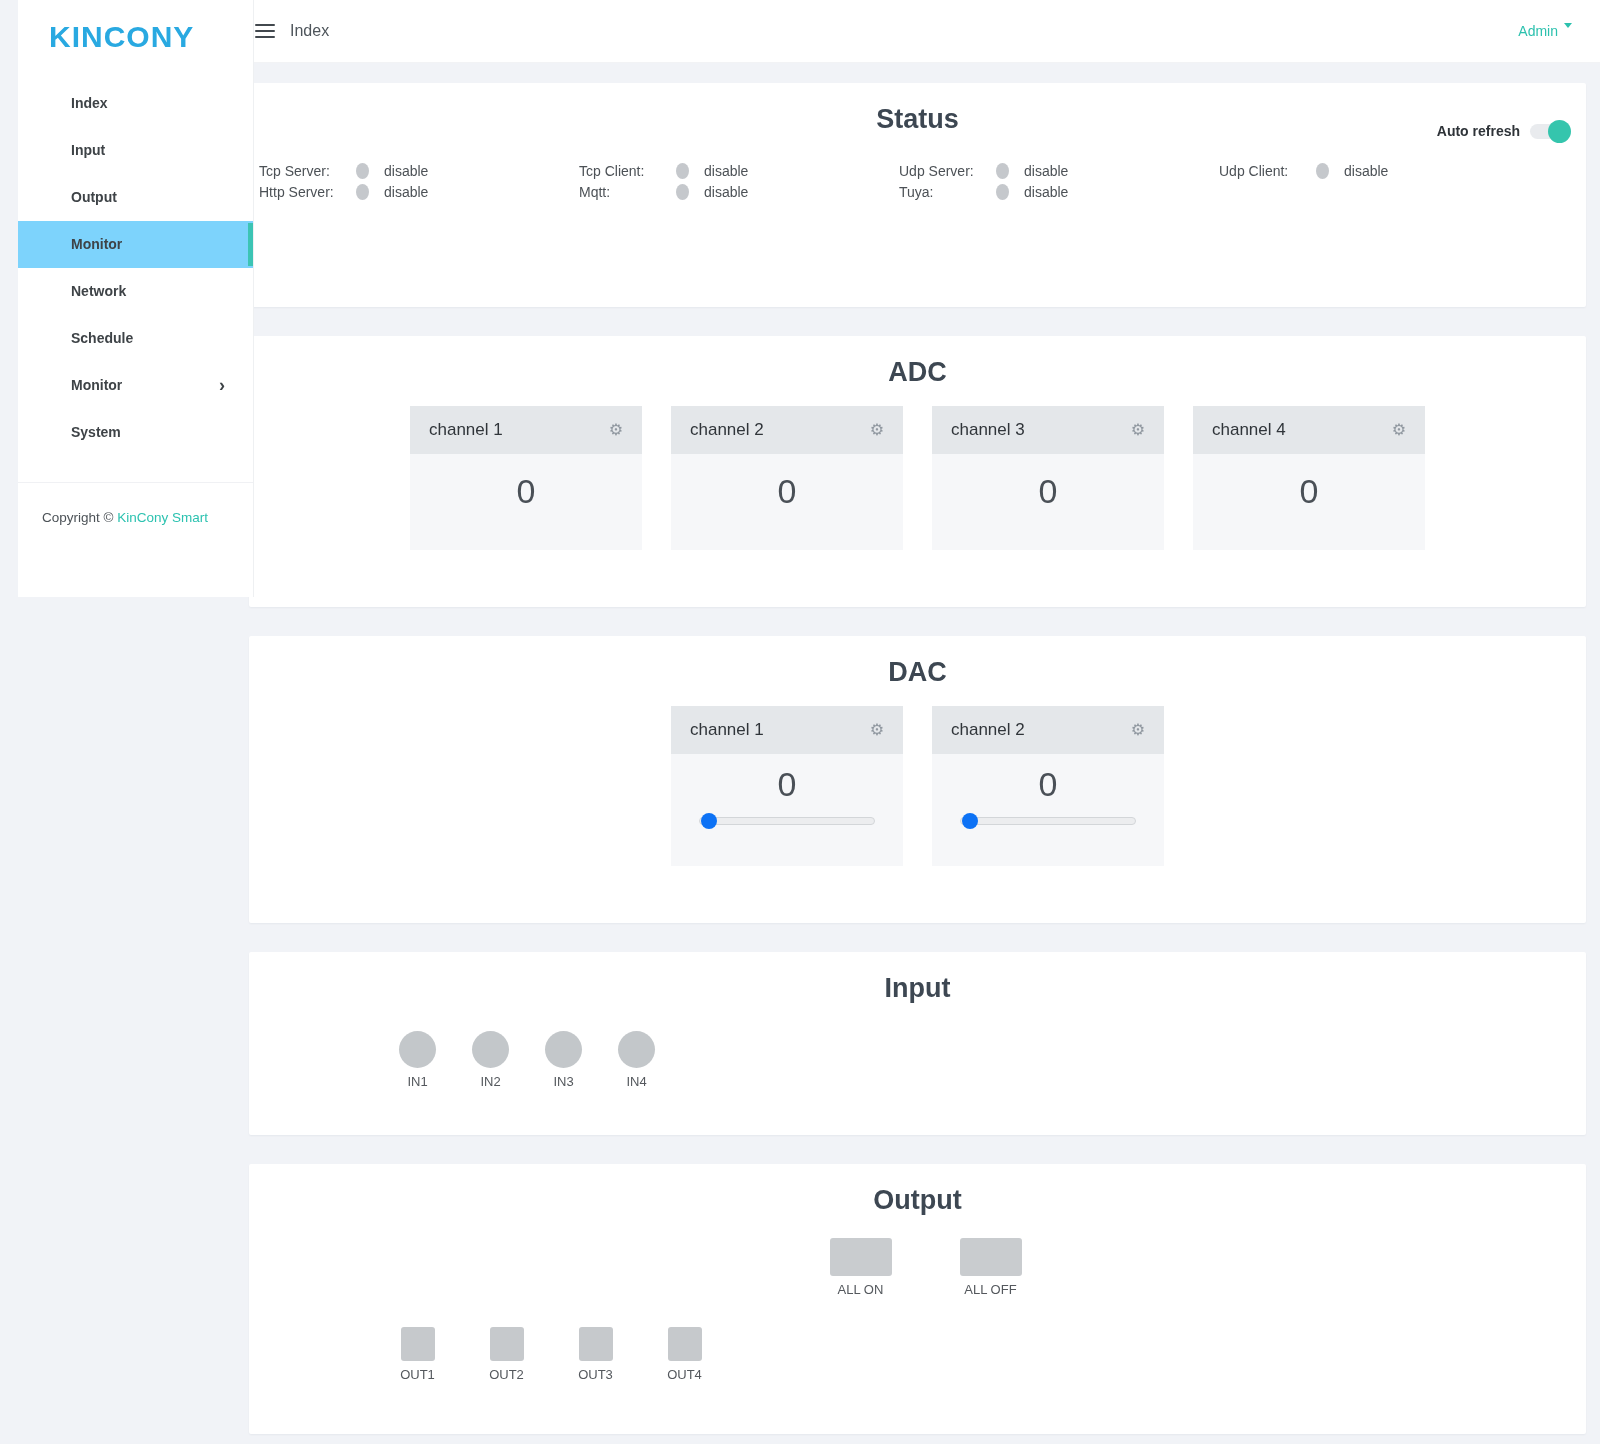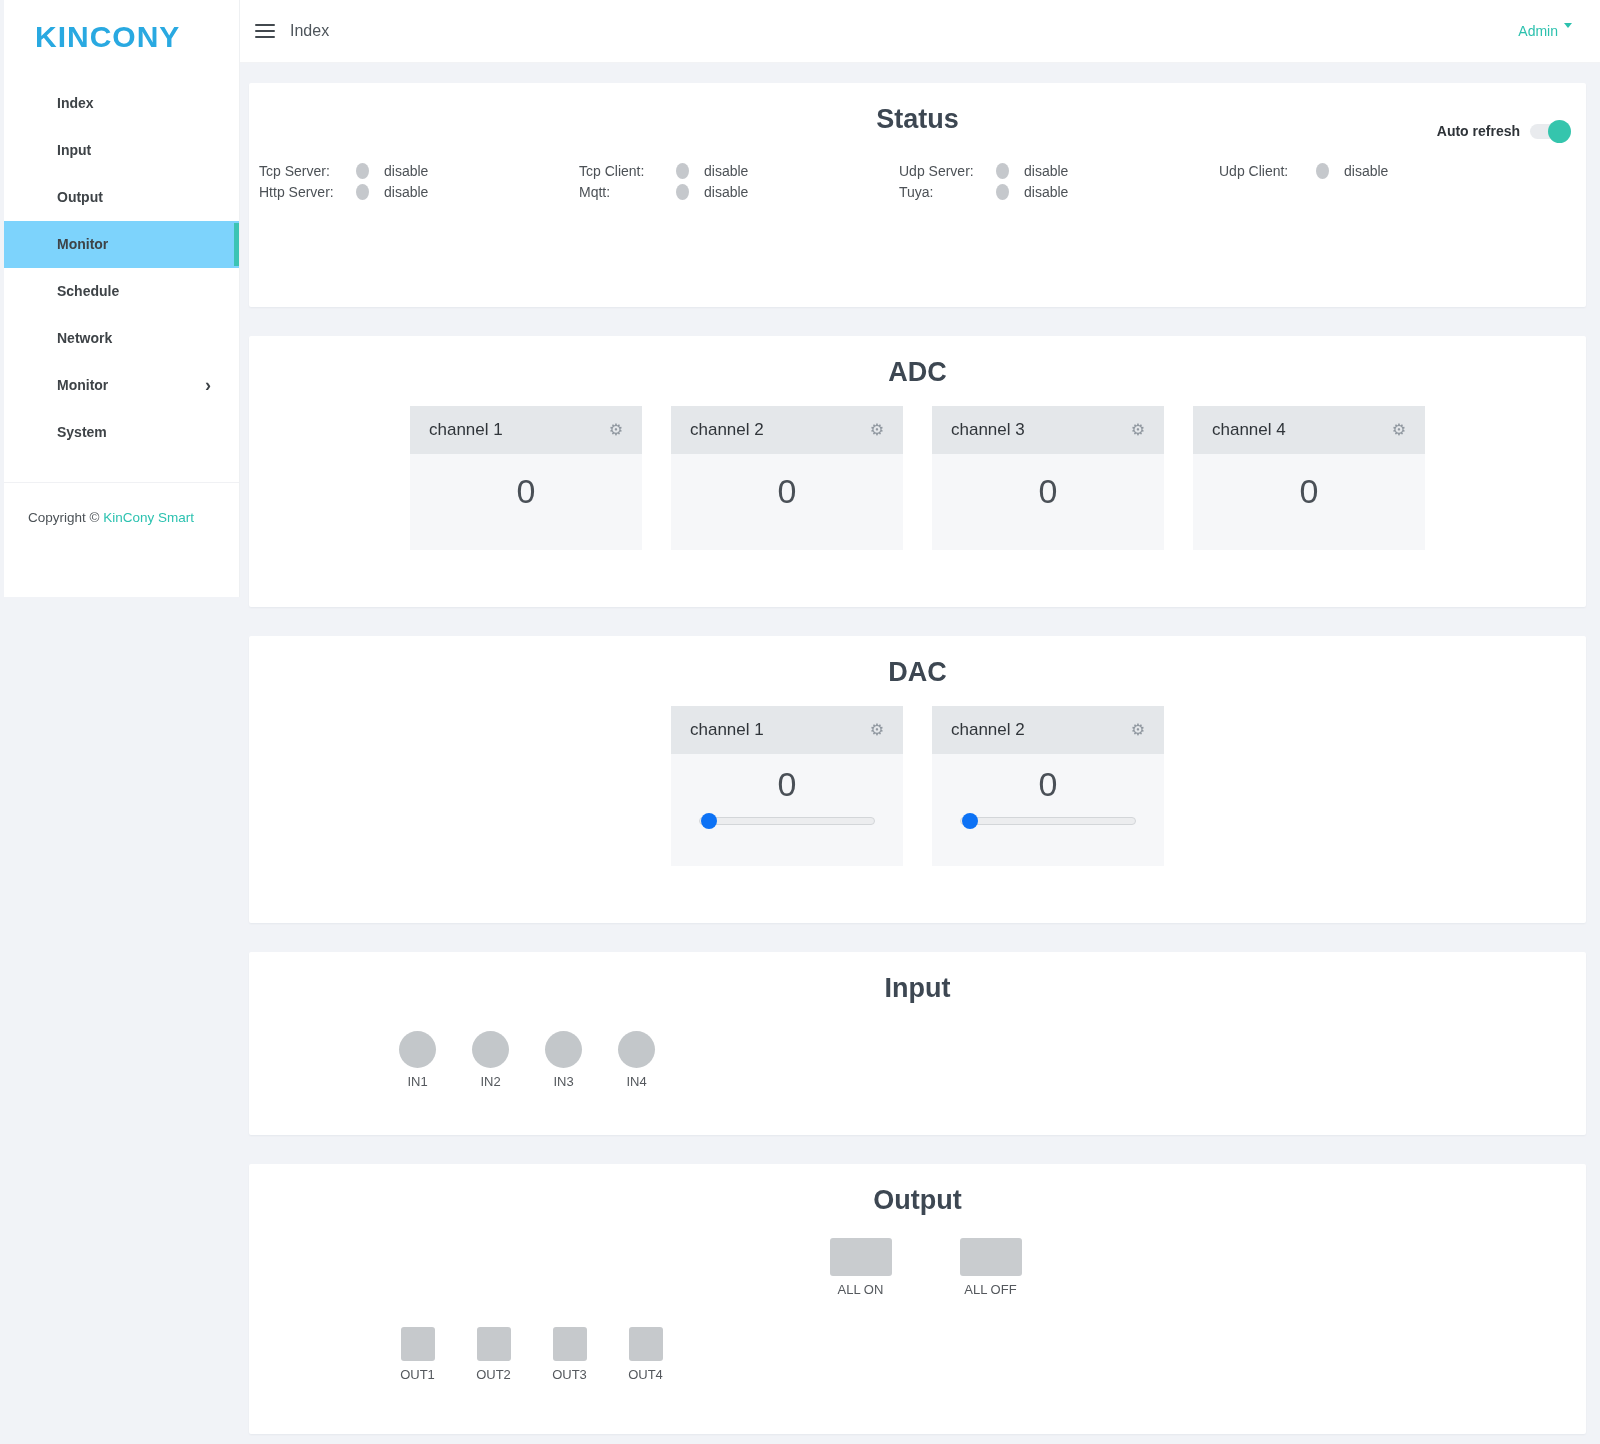--- a/index.html
+++ b/index.html
@@ -7,21 +7,21 @@
   body {
     background:#f1f3f7;
     font-family:"Liberation Sans", sans-serif;
     color:#3e4348;
     position:relative;
     overflow:hidden;
   }
 
   
   .sidebar {
-    position:absolute; left:4px; top:0;
+    position:absolute; left:18px; top:0;
     width:236px; height:597px;
     background:#ffffff;
     border-right:1px solid #eef0f2;
     z-index:3;
   }
   .logo {
     padding:20px 0 0 31px;
     font-size:30px; font-weight:800;
     letter-spacing:1px;
     color:#29a9e1;
@@ -151,21 +151,21 @@
   .io-row { display:flex; gap:36px; padding:27px 0 0 150px; }
   .io-item { width:37px; text-align:center; }
   .in-circle { width:37px; height:37px; border-radius:50%; background:#c3c7ca; }
   .io-label { margin-top:6px; font-size:13px; color:#54585d; white-space:nowrap; }
   .input-card { padding-bottom:46px; }
 
   
   .allbtn-row { display:flex; justify-content:center; gap:68px; margin-top:22px;padding-left:16px; }
   .allbtn { width:62px; text-align:center; }
   .allbtn-rect { width:62px; height:38px; background:#c9cccf; border-radius:3px; cursor:pointer; }
-  .out-row { gap:39px; padding-top:30px; }
+  .out-row { gap:52px; padding-top:30px; }
   .out-rect { width:34px; height:34px; background:#c6c9cc; border-radius:3px; margin:0 auto; cursor:pointer; }
   .output-card { padding-bottom:52px; }
 </style>
 </head>
 <body>
 
 <aside class="sidebar">
   <div class="logo">KINCONY</div>
   <nav class="menu">
     <div class="menu-item">
@@ -174,24 +174,24 @@
     <div class="menu-item">
       <span>Input</span>
     </div>
     <div class="menu-item">
       <span>Output</span>
     </div>
     <div class="menu-item active">
       <span>Monitor</span>
     </div>
     <div class="menu-item">
+      <span>Network</span>
+    </div>
+    <div class="menu-item">
       <span>Schedule</span>
-    </div>
-    <div class="menu-item">
-      <span>Network</span>
     </div>
     <div class="menu-item">
       <span>Monitor</span>
       <span class="submenu-chevron">›</span>
     </div>
     <div class="menu-item">
       <span>System</span>
     </div>
   </nav>
   <div class="sidebar-divider"></div>

